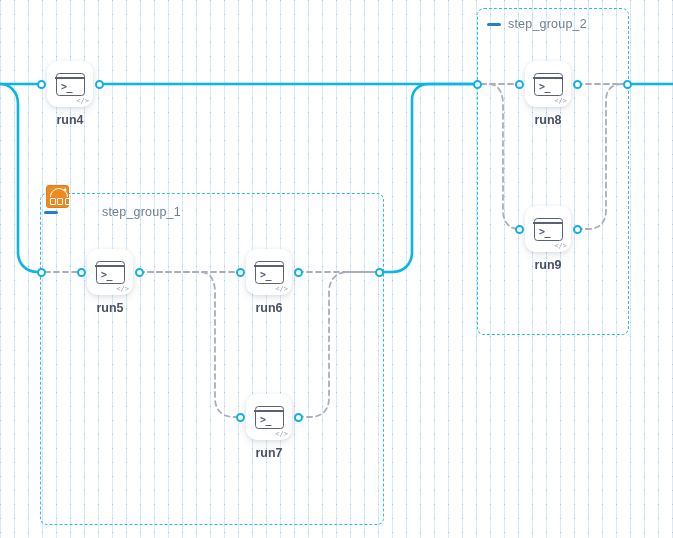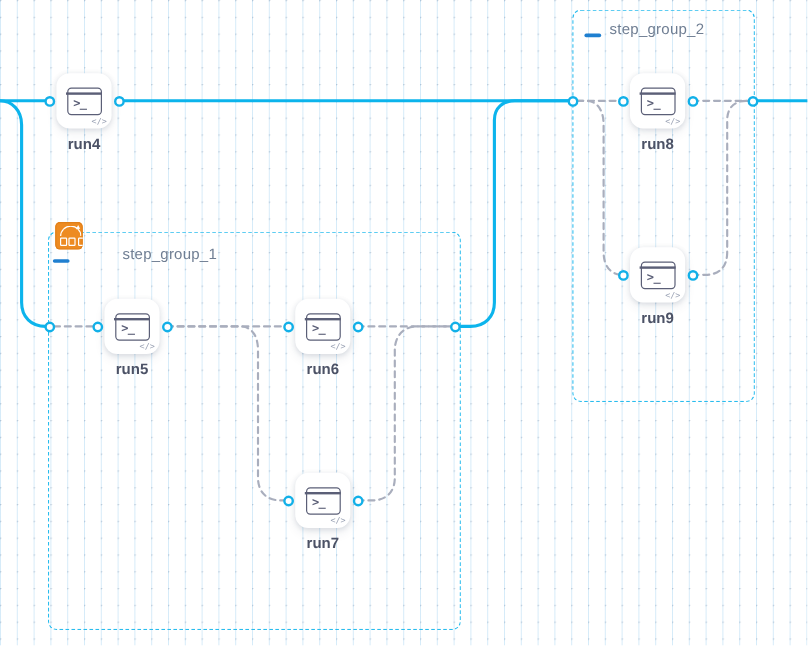--- a/index.html
+++ b/index.html
@@ -14,21 +14,21 @@
     background-image:
       repeating-linear-gradient(to right, rgba(120,190,235,.30) 0 1px, transparent 1px 14px),
       radial-gradient(circle at 0.6px 0.6px, rgba(150,160,180,.55) 0.6px, transparent 0.7px);
     background-size:14px 100%, 14px 14px;
     background-position:0 0, 0 0;
   }
   #edges{position:absolute;left:0;top:0;width:673px;height:538px;}
 
   
   .group{position:absolute;border:1.3px dashed #29bcee;border-radius:7px;background:transparent;}
-  .group-head{position:absolute;display:flex;align-items:flex-end;gap:7px;white-space:nowrap;}
+  .group-head{position:absolute;display:flex;align-items:center;gap:7px;white-space:nowrap;}
   .group-dash{display:inline-block;width:14px;height:3px;background:#1f7fd0;border-radius:2px;}
   .group-label{font-size:12.5px;color:#6f7e93;letter-spacing:.2px;}
 
   
   .sf-badge{
     position:absolute;width:23px;height:23px;border-radius:4px;
     background:#ed8b22;
     box-shadow:0 0 0 1px #e07f18 inset;
     overflow:hidden;
   }

